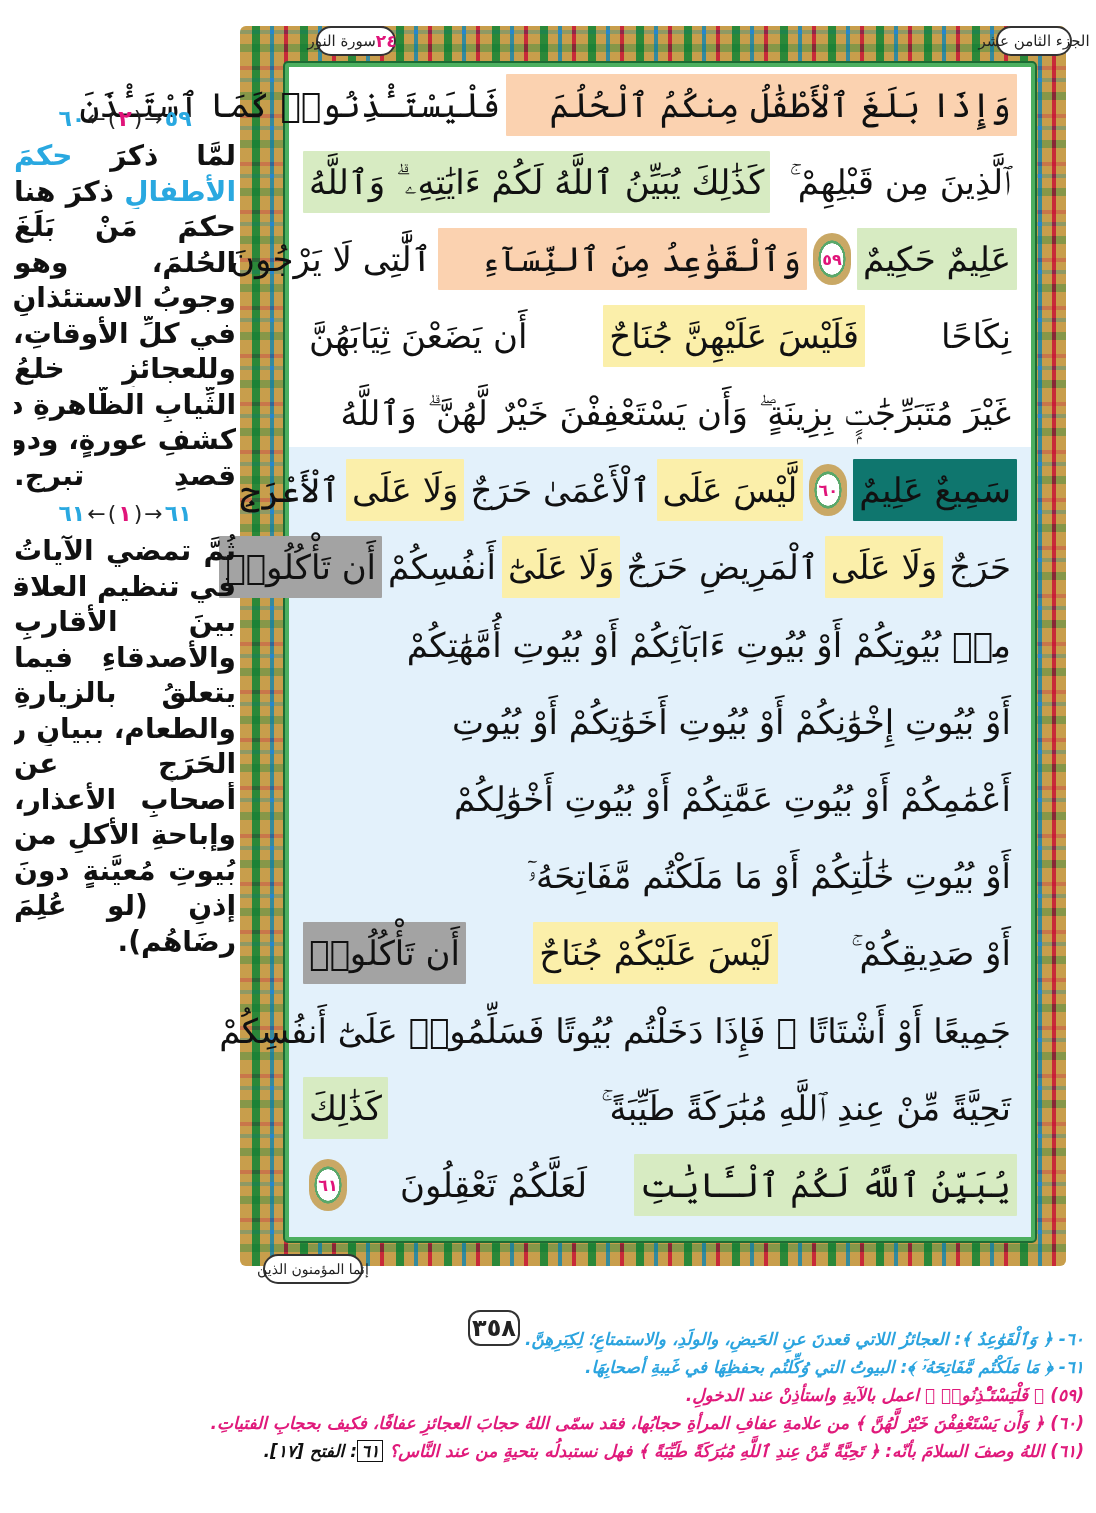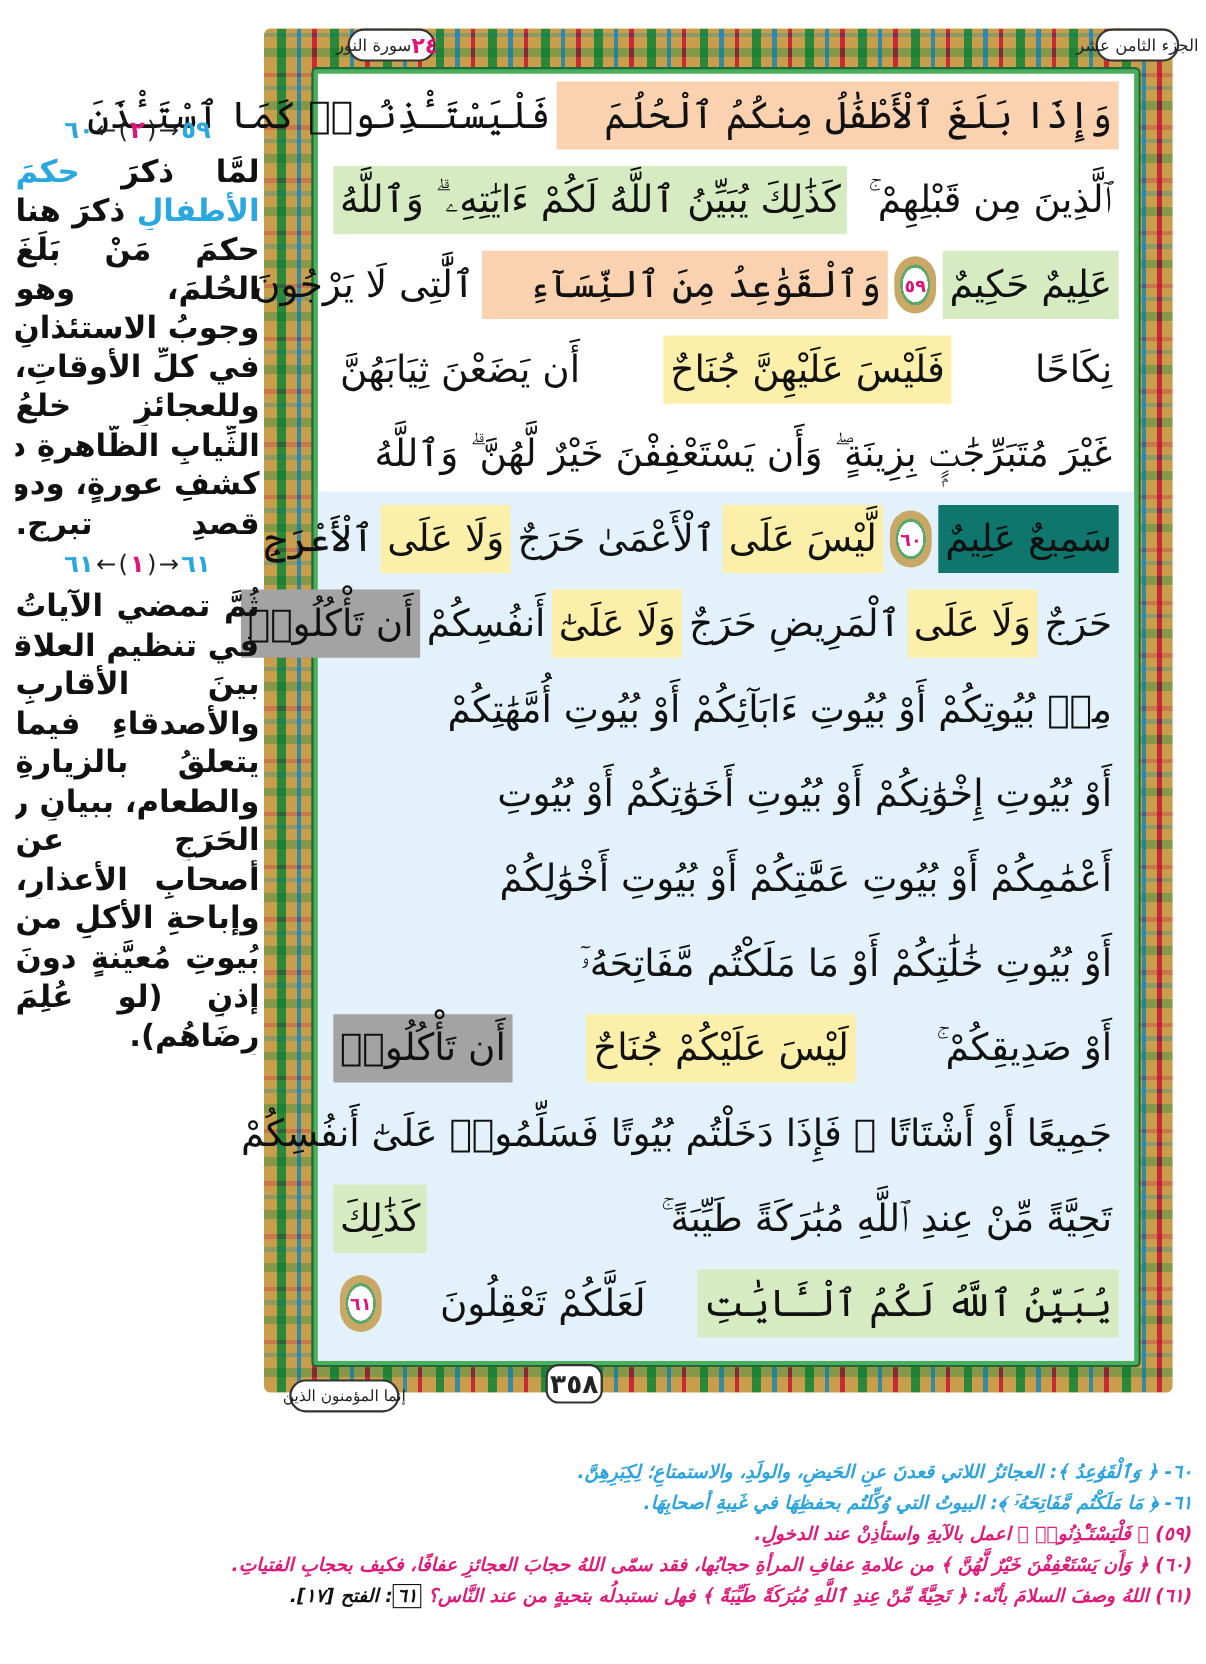--- a/index.html
+++ b/index.html
@@ -43,25 +43,25 @@
     background: #ffffff; border: 5px solid #4caf5f; border-radius: 4px;
     outline: 2px solid #1d6b34; outline-offset: -1px;
   }
 
   
   .cartouche {
     position: absolute; height: 30px; background: #fff; border: 2px solid #333;
     border-radius: 16px; display: flex; align-items: center; justify-content: center;
     font-family: "DejaVu Serif", serif; font-size: 15px; color: #222; z-index: 2; white-space: nowrap;
   }
-  .cartouche .num { color: #e0157a; font-weight: bold; margin-right: 8px; font-family: "DejaVu Sans", sans-serif; font-size: 20px; }
+  .cartouche .num { color: #e0157a; font-weight: bold; margin-right: 8px; font-family: "DejaVu Sans", sans-serif; font-size: 17px; }
   .c-surah { left: 316px; top: 26px; width: 80px; }
 
   .c-footer-phrase { left: 263px; top: 1254px; width: 100px; font-size: 14px; }
-  .c-page { left: 468px; top: 1240px; width: 52px; height: 36px; font-family: "DejaVu Sans", sans-serif; font-weight: bold; font-size: 24px; border-radius: 12px; margin-left: 28px; }
+  .c-page { left: 468px; top: 1310px; width: 52px; height: 36px; font-family: "DejaVu Sans", sans-serif; font-weight: bold; font-size: 24px; border-radius: 12px; }
 
   
   .q-lines { position: absolute; left: 289px; top: 67px; width: 742px; height: 1170px; }
   .bg-light-blue {
     position: absolute; left: 0; width: 742px; background: #e3f1fb;
   }
   .q-line {
     position: absolute; left: 0; width: 742px; height: 76px;
     display: flex; flex-direction: row; align-items: center; justify-content: space-between;
     padding: 0 14px; font-family: "DejaVu Serif", serif; font-size: 34px; color: #111;

